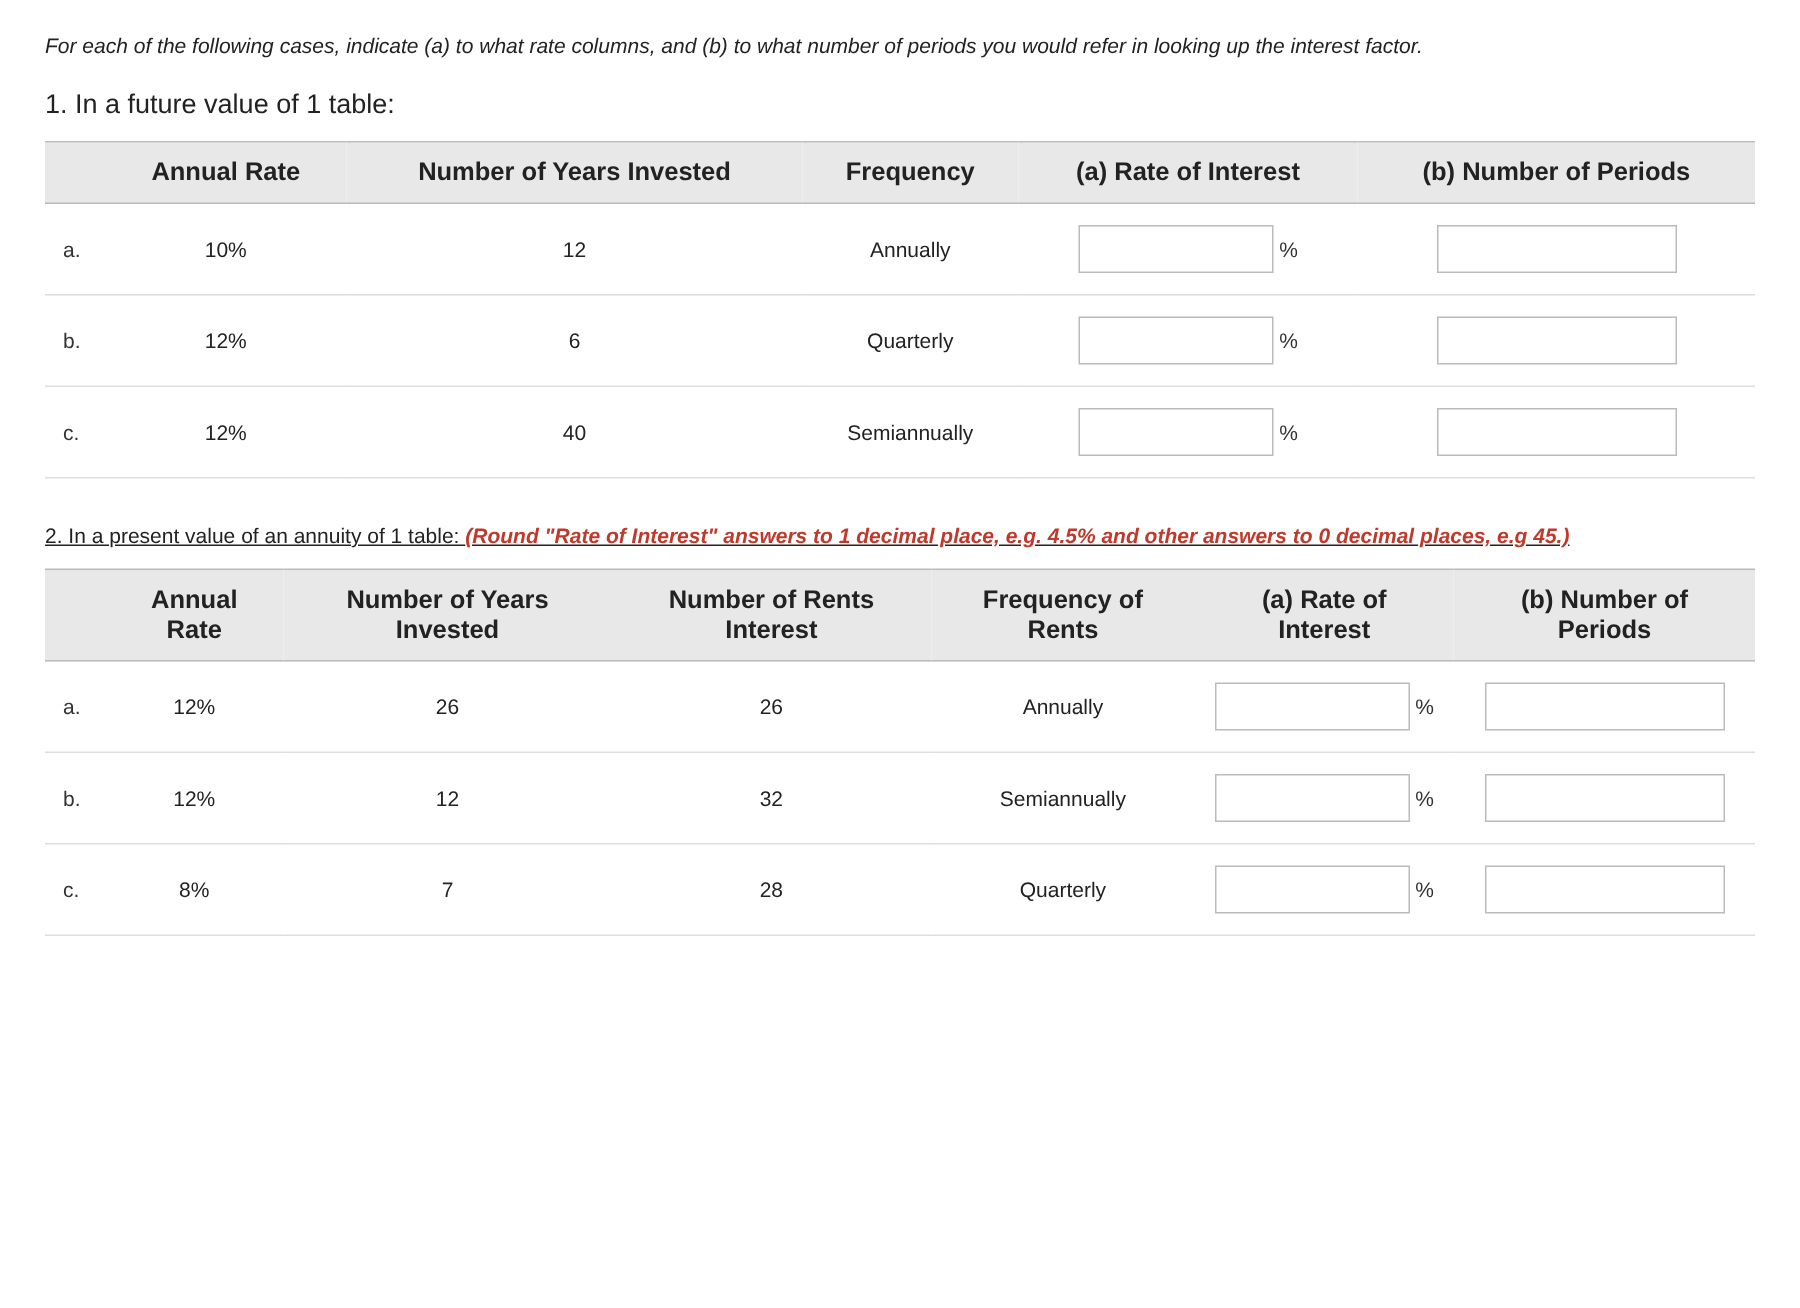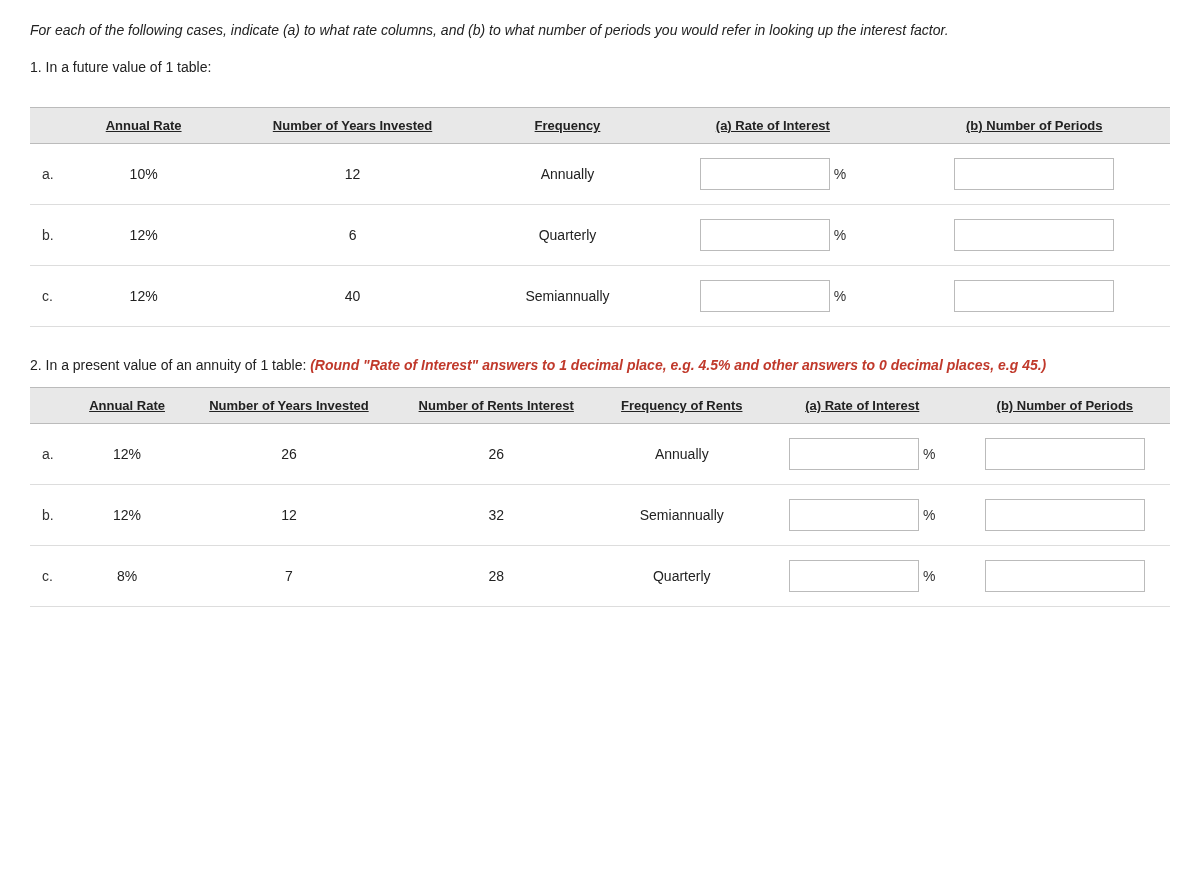--- a/index.html
+++ b/index.html
@@ -11,50 +11,50 @@
       padding: 20px 30px;
       max-width: 1200px;
     }
     .intro-text {
       font-size: 14px;
       line-height: 1.5;
       margin-bottom: 18px;
       font-style: italic;
     }
     .section-title {
-      font-size: 14px;
-      margin-bottom: 32px;
+      font-size: 18px;
+      margin-bottom: 14px;
     }
     .section-title-2 {
       font-size: 14px;
       margin-bottom: 14px;
       margin-top: 30px;
+      text-decoration: underline;
     }
     .highlight {
       color: #c0392b;
       font-style: italic;
       font-weight: bold;
     }
     table {
       width: 100%;
       border-collapse: collapse;
       margin-bottom: 10px;
     }
     thead tr {
       background: #e8e8e8;
       border-top: 1px solid #bbb;
       border-bottom: 1px solid #bbb;
     }
     thead th {
       padding: 10px 12px;
       font-weight: bold;
-      font-size: 13px;
+      font-size: 17px;
       text-align: center;
       vertical-align: middle;
-      text-decoration: underline;
     }
     tbody tr {
       border-bottom: 1px solid #ddd;
     }
     tbody td {
       padding: 14px 12px;
       text-align: center;
       vertical-align: middle;
       font-size: 14px;
     }

